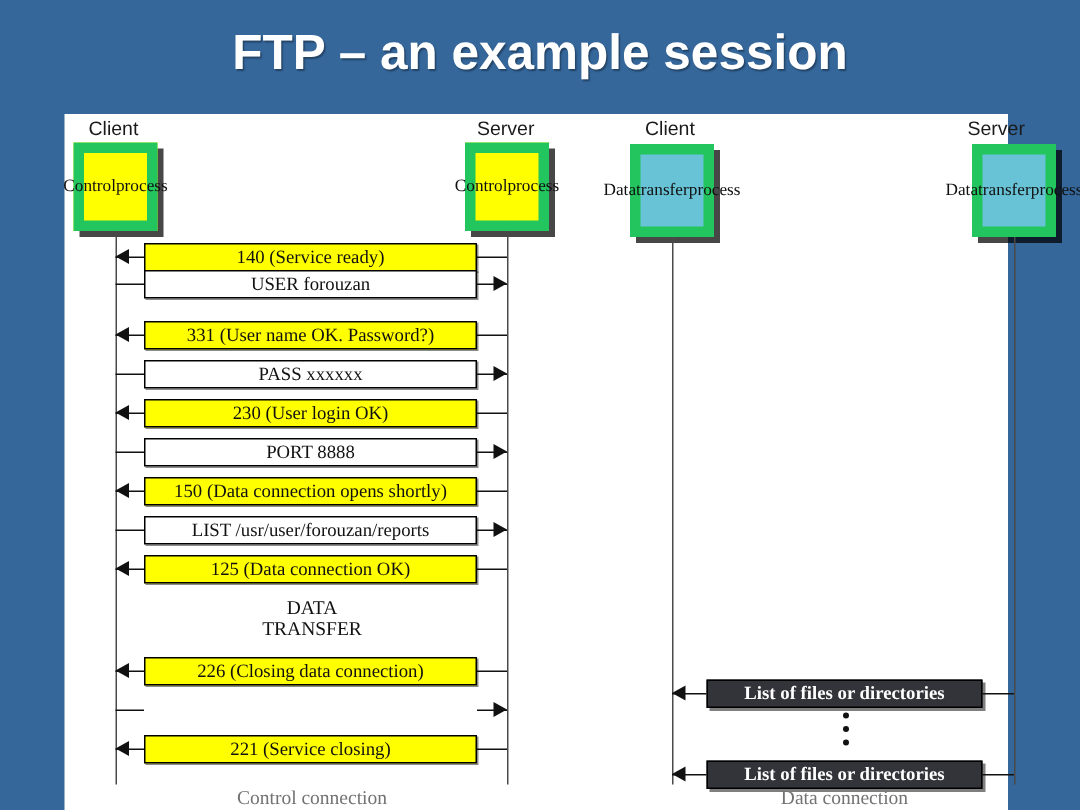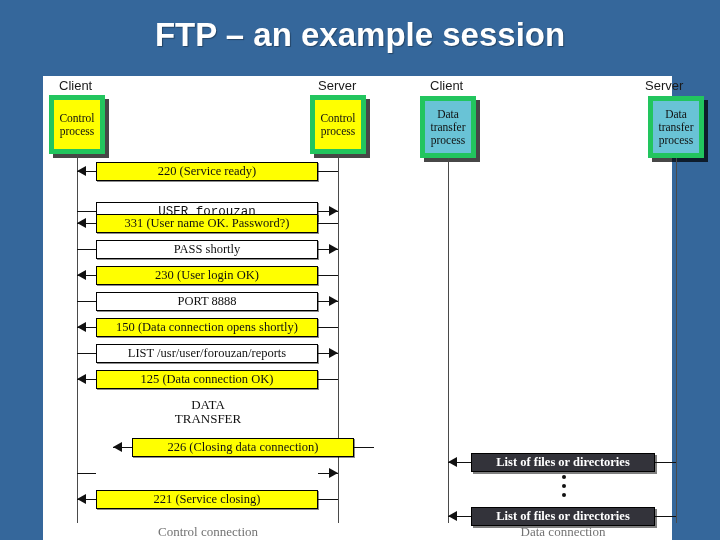--- a/index.html
+++ b/index.html
@@ -47,24 +47,24 @@
   .endpoint-label {
     font-family: Liberation Sans, sans-serif;
     font-size: 13px;
     color: #1a1a1a;
     white-space: nowrap;
   }
 
   
   .process-box {
     position: absolute;
-    border: 5px solid #22c55e;
+    border: 7px solid #22c55e;
     box-sizing: border-box;
     display: flex;
-    flex-direction: column;
+    flex-direction: row;
     align-items: center;
     justify-content: center;
     font-size: 11.5px;
     line-height: 13px;
     color: #111111;
     text-align: center;
     box-shadow: 4px 4px 0 rgba(0,0,0,0.72);
   }
   .process-box.control { background: #ffff00; }
   .process-box.data    { background: #69c3d6; }
@@ -176,39 +176,39 @@
     <div class="process-box control" style="left:267px; top:19px; width:56px; height:59px;">
       <span>Control</span>
       <span>process</span>
     </div>
 
     <div class="lifeline" style="left:34px; top:78px; height:369px;"></div>
     <div class="lifeline" style="left:295px; top:78px; height:369px;"></div>
 
     <div id="control-messages">
         <div class="msg-row" style="left: 0px; top: 86px; width: 330px;">
-          <div class="msg-box server" style="left: 53px; width: 222px;">220 (Service ready)</div>
-          <div class="stub" style="left: 275px; width: 20px;"></div>
-          <div class="stub" style="left: 34px; width: 19px;"></div>
-          <div class="arrow left" style="left: 34px;"></div>
-        </div>
-        <div class="msg-row" style="left: 0px; top: 126px; width: 330px; font-family: Liberation Mono, monospace;">
+          <div class="msg-box server" style="left: 53px; width: 222px;">140 (Service ready)</div>
+          <div class="stub" style="left: 275px; width: 20px;"></div>
+          <div class="stub" style="left: 34px; width: 19px;"></div>
+          <div class="arrow left" style="left: 34px;"></div>
+        </div>
+        <div class="msg-row" style="left: 0px; top: 104px; width: 330px;">
           <div class="msg-box client" style="left: 53px; width: 222px;">USER forouzan</div>
           <div class="stub" style="left: 34px; width: 19px;"></div>
           <div class="stub" style="left: 275px; width: 20px;"></div>
           <div class="arrow right" style="left: 286px;"></div>
         </div>
         <div class="msg-row" style="left: 0px; top: 138px; width: 330px;">
           <div class="msg-box server" style="left: 53px; width: 222px;">331 (User name OK. Password?)</div>
           <div class="stub" style="left: 275px; width: 20px;"></div>
           <div class="stub" style="left: 34px; width: 19px;"></div>
           <div class="arrow left" style="left: 34px;"></div>
         </div>
         <div class="msg-row" style="left: 0px; top: 164px; width: 330px;">
-          <div class="msg-box client" style="left: 53px; width: 222px;">PASS shortly</div>
+          <div class="msg-box client" style="left: 53px; width: 222px;">PASS xxxxxx</div>
           <div class="stub" style="left: 34px; width: 19px;"></div>
           <div class="stub" style="left: 275px; width: 20px;"></div>
           <div class="arrow right" style="left: 286px;"></div>
         </div>
         <div class="msg-row" style="left: 0px; top: 190px; width: 330px;">
           <div class="msg-box server" style="left: 53px; width: 222px; text-align: center;">230 (User login OK)</div>
           <div class="stub" style="left: 275px; width: 20px;"></div>
           <div class="stub" style="left: 34px; width: 19px;"></div>
           <div class="arrow left" style="left: 34px;"></div>
         </div>
@@ -229,21 +229,21 @@
           <div class="stub" style="left: 34px; width: 19px;"></div>
           <div class="stub" style="left: 275px; width: 20px;"></div>
           <div class="arrow right" style="left: 286px;"></div>
         </div>
         <div class="msg-row" style="left: 0px; top: 294px; width: 330px;">
           <div class="msg-box server" style="left: 53px; width: 222px;">125 (Data connection OK)</div>
           <div class="stub" style="left: 275px; width: 20px;"></div>
           <div class="stub" style="left: 34px; width: 19px;"></div>
           <div class="arrow left" style="left: 34px;"></div>
         </div>
-        <div class="msg-row" style="left: 0px; top: 362px; width: 330px; margin-left: 36px;">
+        <div class="msg-row" style="left: 0px; top: 362px; width: 330px;">
           <div class="msg-box server" style="left: 53px; width: 222px;">226 (Closing data connection)</div>
           <div class="stub" style="left: 275px; width: 20px;"></div>
           <div class="stub" style="left: 34px; width: 19px;"></div>
           <div class="arrow left" style="left: 34px;"></div>
         </div>
         <div class="msg-row" style="left: 0px; top: 388px; width: 330px;">
           <div class="stub" style="left: 34px; width: 19px;"></div>
           <div class="stub" style="left: 275px; width: 20px;"></div>
           <div class="arrow right" style="left: 286px;"></div>
         </div>

